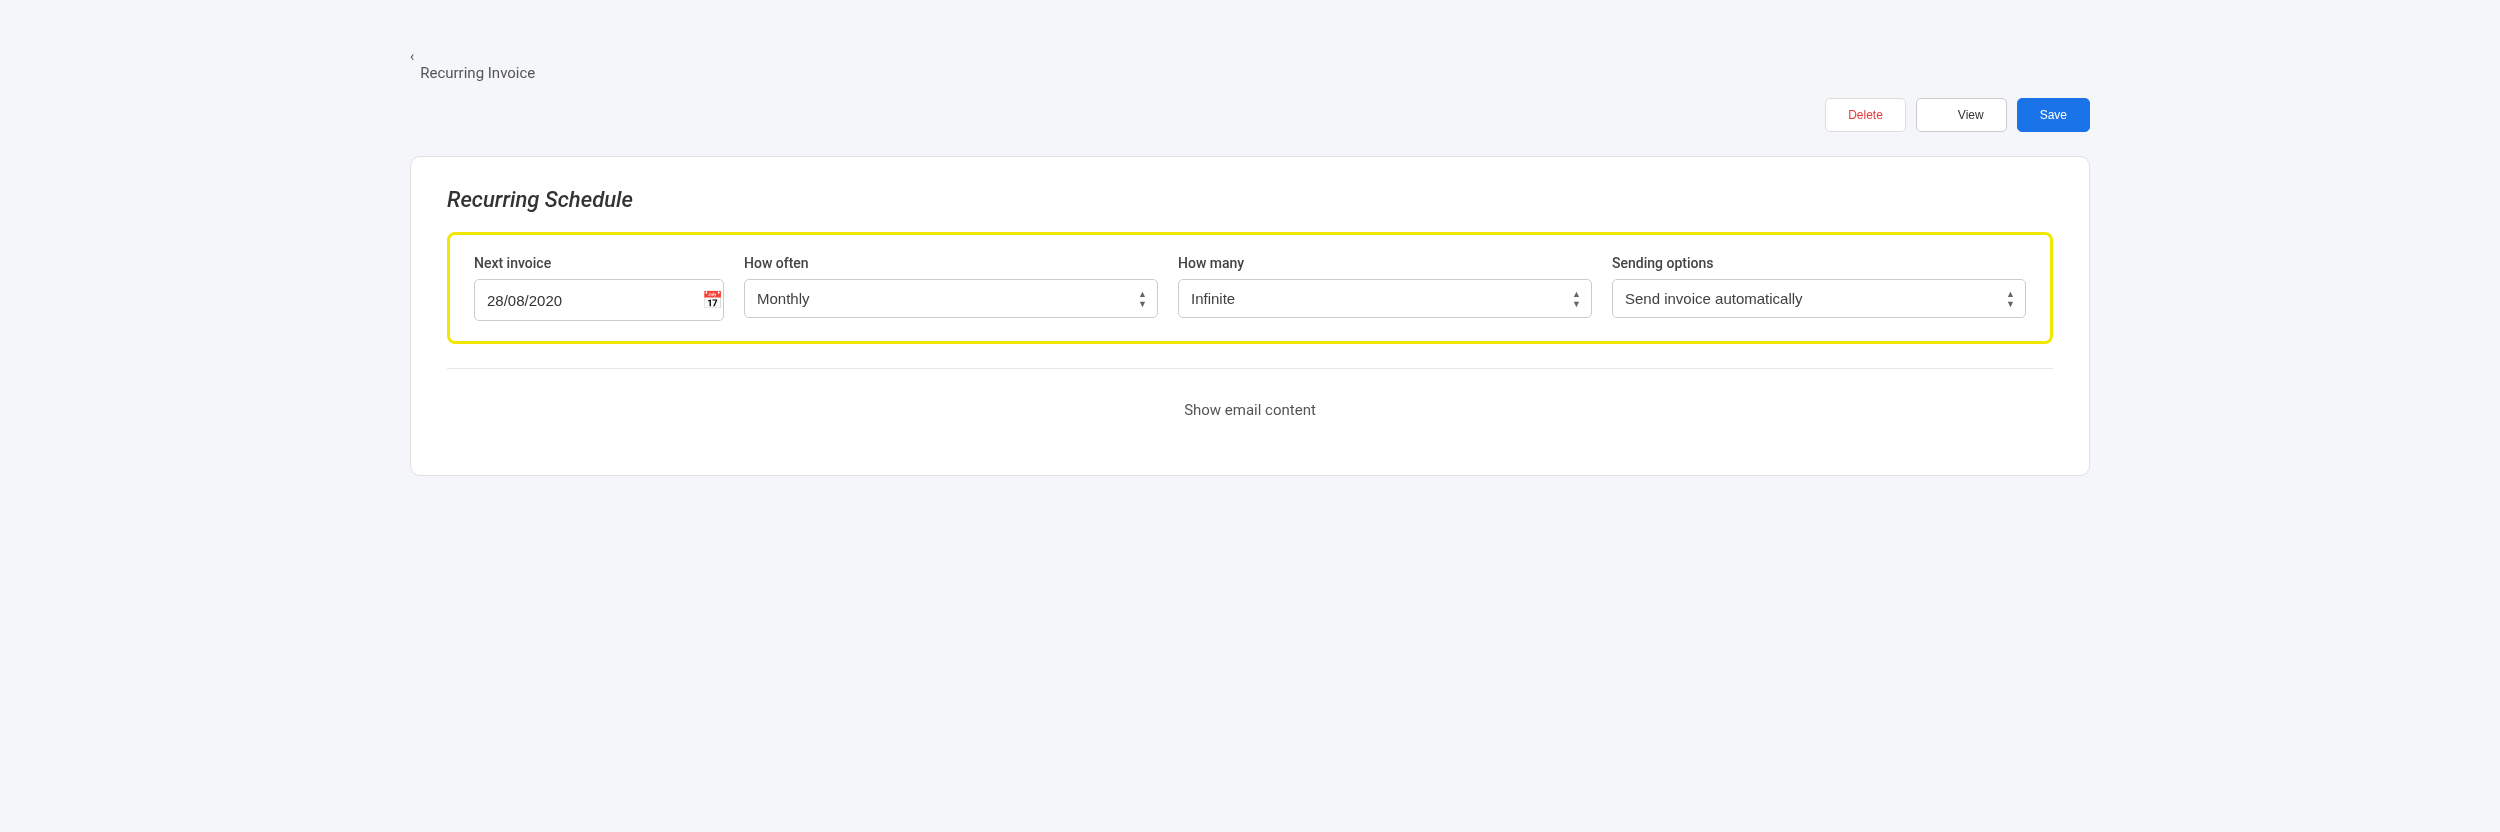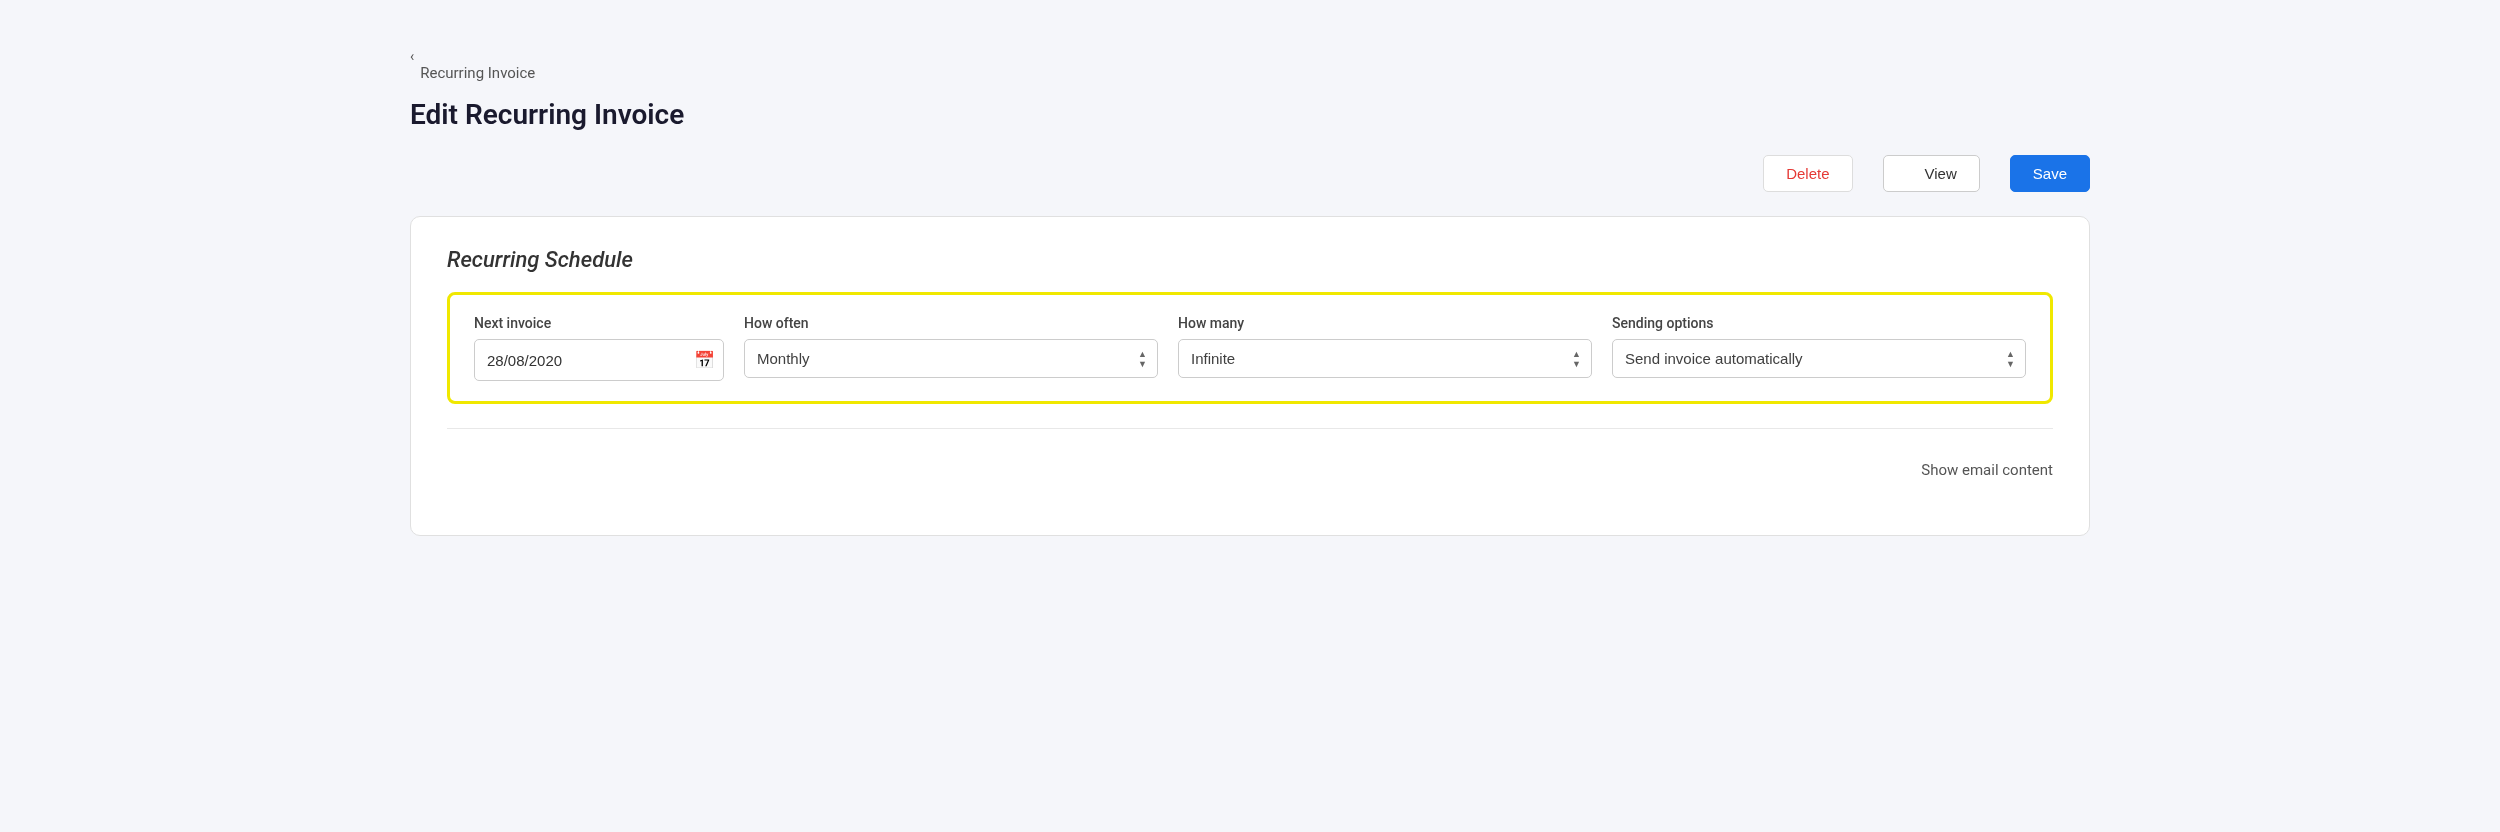--- a/index.html
+++ b/index.html
@@ -41,26 +41,25 @@
     }
     .toolbar-row {
       display: flex;
       justify-content: flex-end;
       gap: 10px;
       margin-bottom: 24px;
     }
     .btn {
       padding: 9px 22px;
       border-radius: 5px;
-      font-size: 15px;
+      font-size: 12px;
       cursor: pointer;
       border: 1px solid #ccc;
       background: #fff;
       color: #333;
-      margin-left: 20px;
     }
     .btn-delete {
       color: #e53935;
       border-color: #ddd;
       background: #fff;
     }
     .btn-view {
       color: #333;
       border-color: #ccc;
       background: #fff;
@@ -109,21 +108,21 @@
     }
     .field-input {
       display: flex;
       align-items: center;
       border: 1px solid #ccc;
       border-radius: 5px;
       background: #fff;
       padding: 10px 12px;
       font-size: 15px;
       color: #333;
-      gap: 8px;
+      gap: 16px;
     }
     .field-input input[type="text"] {
       border: none;
       outline: none;
       font-size: 15px;
       color: #333;
       flex: 1;
       background: transparent;
     }
     .calendar-icon {
@@ -162,21 +161,21 @@
       font-size: 9px;
       color: #666;
       line-height: 1;
     }
     .divider {
       border: none;
       border-top: 1px solid #e8e8e8;
       margin: 24px 0 16px;
     }
     .show-email-row {
-      text-align: right;
+      text-align: center;
       margin-bottom: 20px;
       margin-top: 31px;
     }
     .show-email-link {
       color: #555;
       font-size: 15px;
       cursor: pointer;
       text-decoration: none;
     }
     .description-text {
@@ -189,21 +188,20 @@
 </head>
 <body>
 
 <div class="page-container">
 
   <div class="breadcrumb-row">
     <span class="breadcrumb-arrow">‹</span>
     <a class="breadcrumb-link">Recurring Invoice</a>
   </div>
 
-  <h1 class="page-title">Edit Recurring Invoice</h1>
 
   <div class="toolbar-row">
     <button class="btn btn-delete">Delete</button>
     <button class="btn btn-view">View</button>
     <button class="btn btn-save">Save</button>
   </div>
 
   <div class="card">
     <div class="section-title">Recurring Schedule</div>
 

